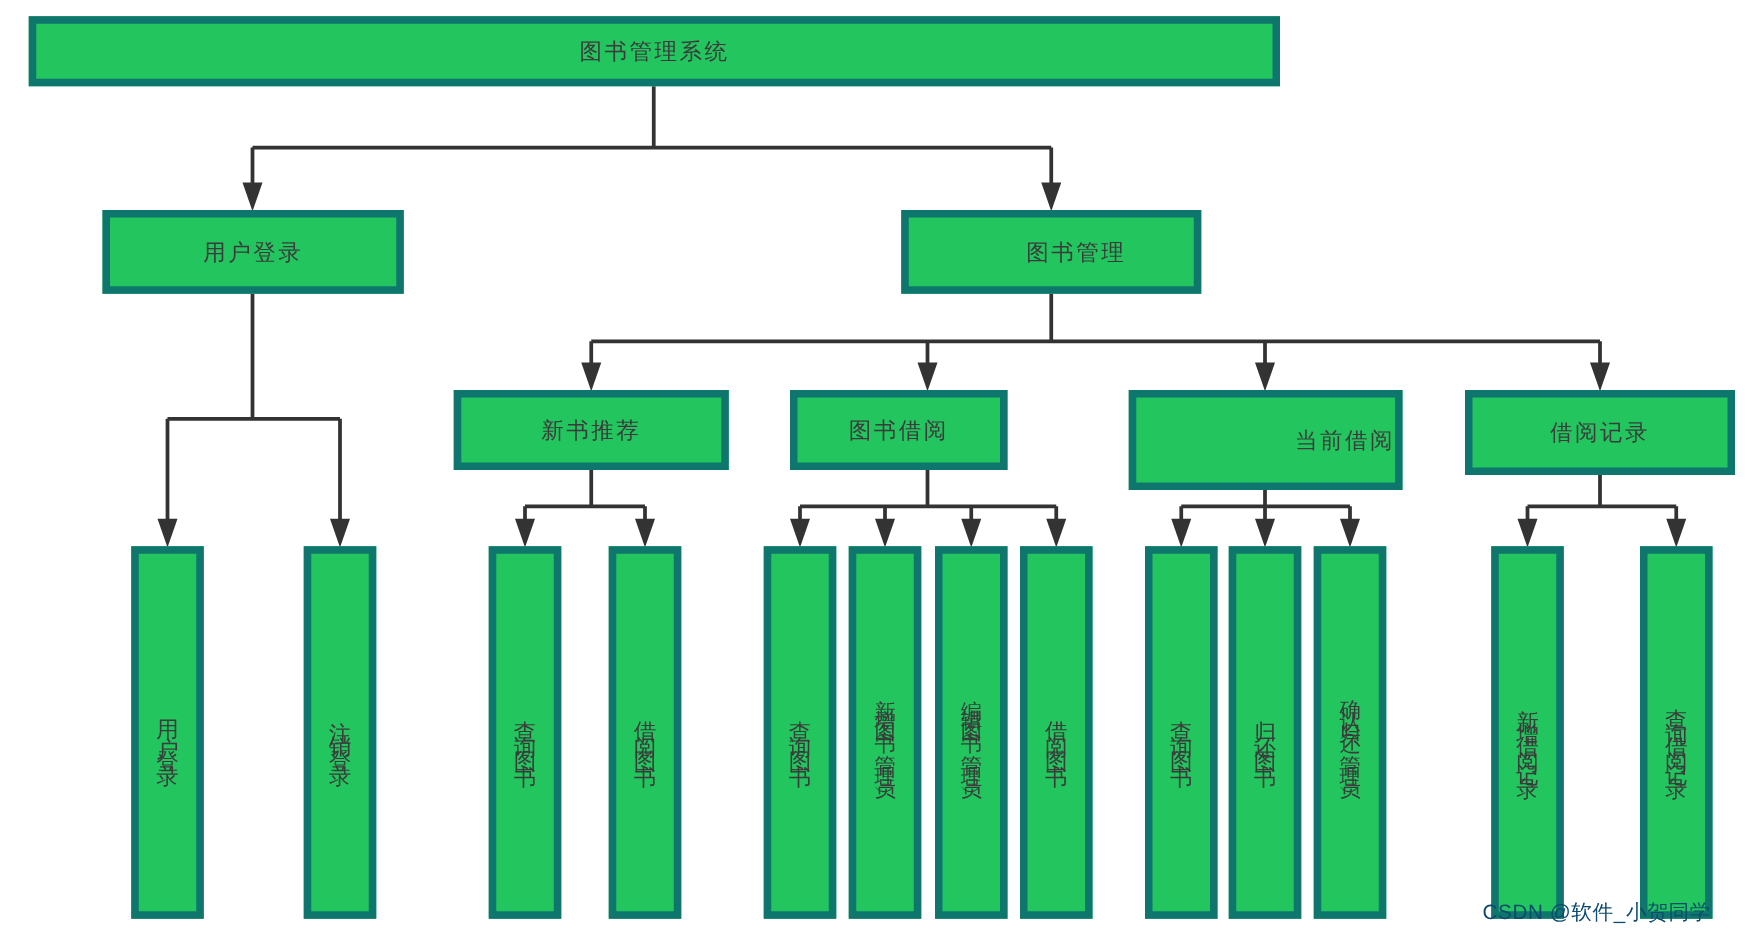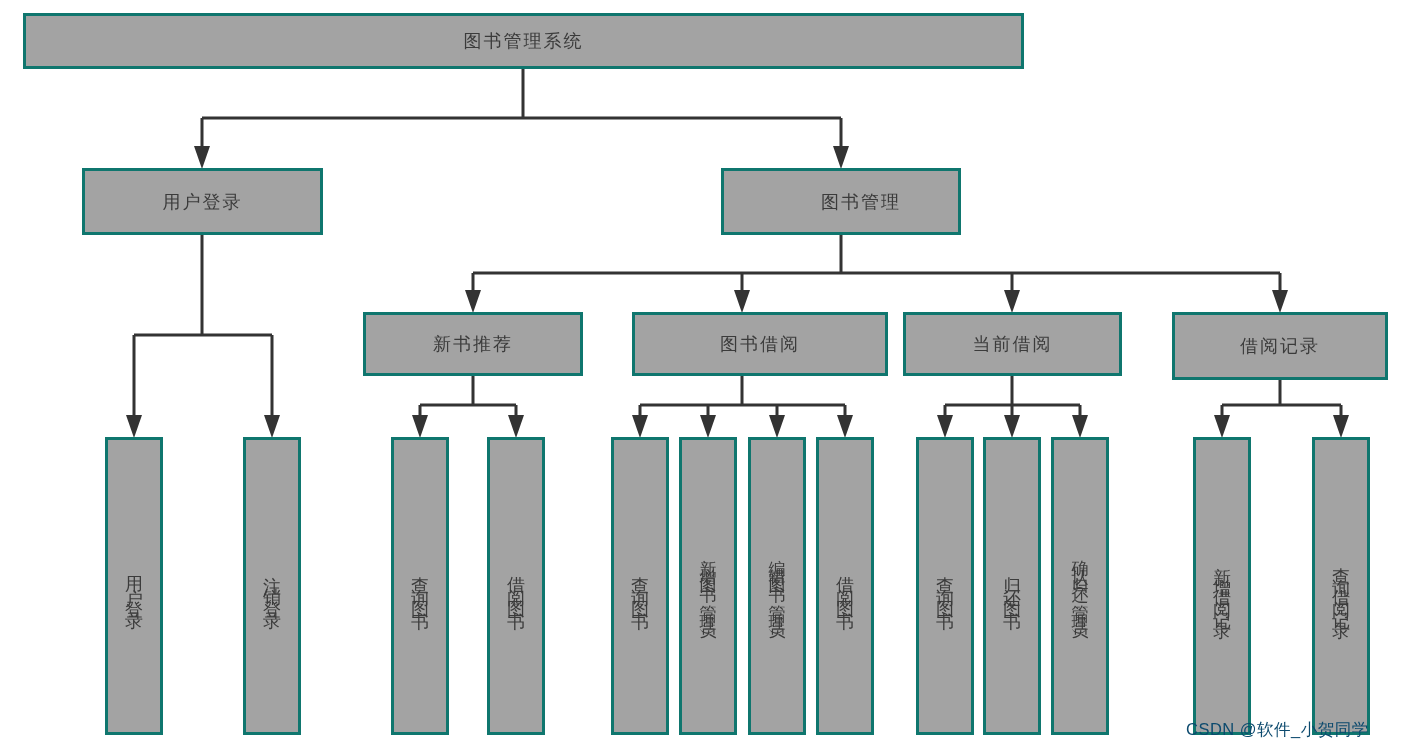--- a/index.html
+++ b/index.html
@@ -6,21 +6,21 @@
   .stage {
     position:relative; width:1405px; height:747px;
     background:#ffffff; overflow:hidden;
     font-family:"Liberation Sans", sans-serif;
   }
   .wires { position:absolute; left:0; top:0; width:1405px; height:747px; }
   .wires path { stroke:#333333; stroke-width:3; fill:none; }
   .wires polygon { fill:#333333; stroke:none; }
   .box {
     position:absolute; box-sizing:border-box;
-    background:#a3a3a3; border:3px solid #0f766e;
+    background:#22c55e; border:6px solid #0f766e;
     display:flex; align-items:center; justify-content:center;
     color:#3b3b3b; font-size:18px; letter-spacing:2px;
   }
   .leaf { width:58px; top:437px; height:298px; }
   .leaf span {
     writing-mode:vertical-rl; text-orientation:mixed;
     letter-spacing:12px; font-size:18px; line-height:1;
   }
   .leaf.tight span { letter-spacing:9px; font-size:17px; }
   .leaf.mid span { letter-spacing:11px; }
@@ -92,24 +92,24 @@
   <div class="box" style="left:82px; top:168px; width:241px; height:67px;">
     <span>用户登录</span>
   </div>
   <div class="box" style="left:721px; top:168px; width:240px; height:67px;padding-left:40px;">
     <span>图书管理</span>
   </div>
 
   <div class="box" style="left:363px; top:312px; width:220px; height:64px;align-items:center;">
     <span>新书推荐</span>
   </div>
-  <div class="box" style="left:632px; top:312px; width:256px; height:64px;">
+  <div class="box" style="left:632px; top:312px; width:174px; height:64px;">
     <span>图书借阅</span>
   </div>
-  <div class="box" style="left:903px; top:312px; width:219px; height:64px;">
+  <div class="box" style="left:903px; top:312px; width:219px; height:80px;justify-content:flex-end;">
     <span>当前借阅</span>
   </div>
   <div class="box" style="left:1172px; top:312px; width:216px; height:68px;">
     <span>借阅记录</span>
   </div>
 
   <div class="box leaf" style="left:105px;">
     <span>用户登录</span>
   </div>
   <div class="box leaf" style="left:243px;">

